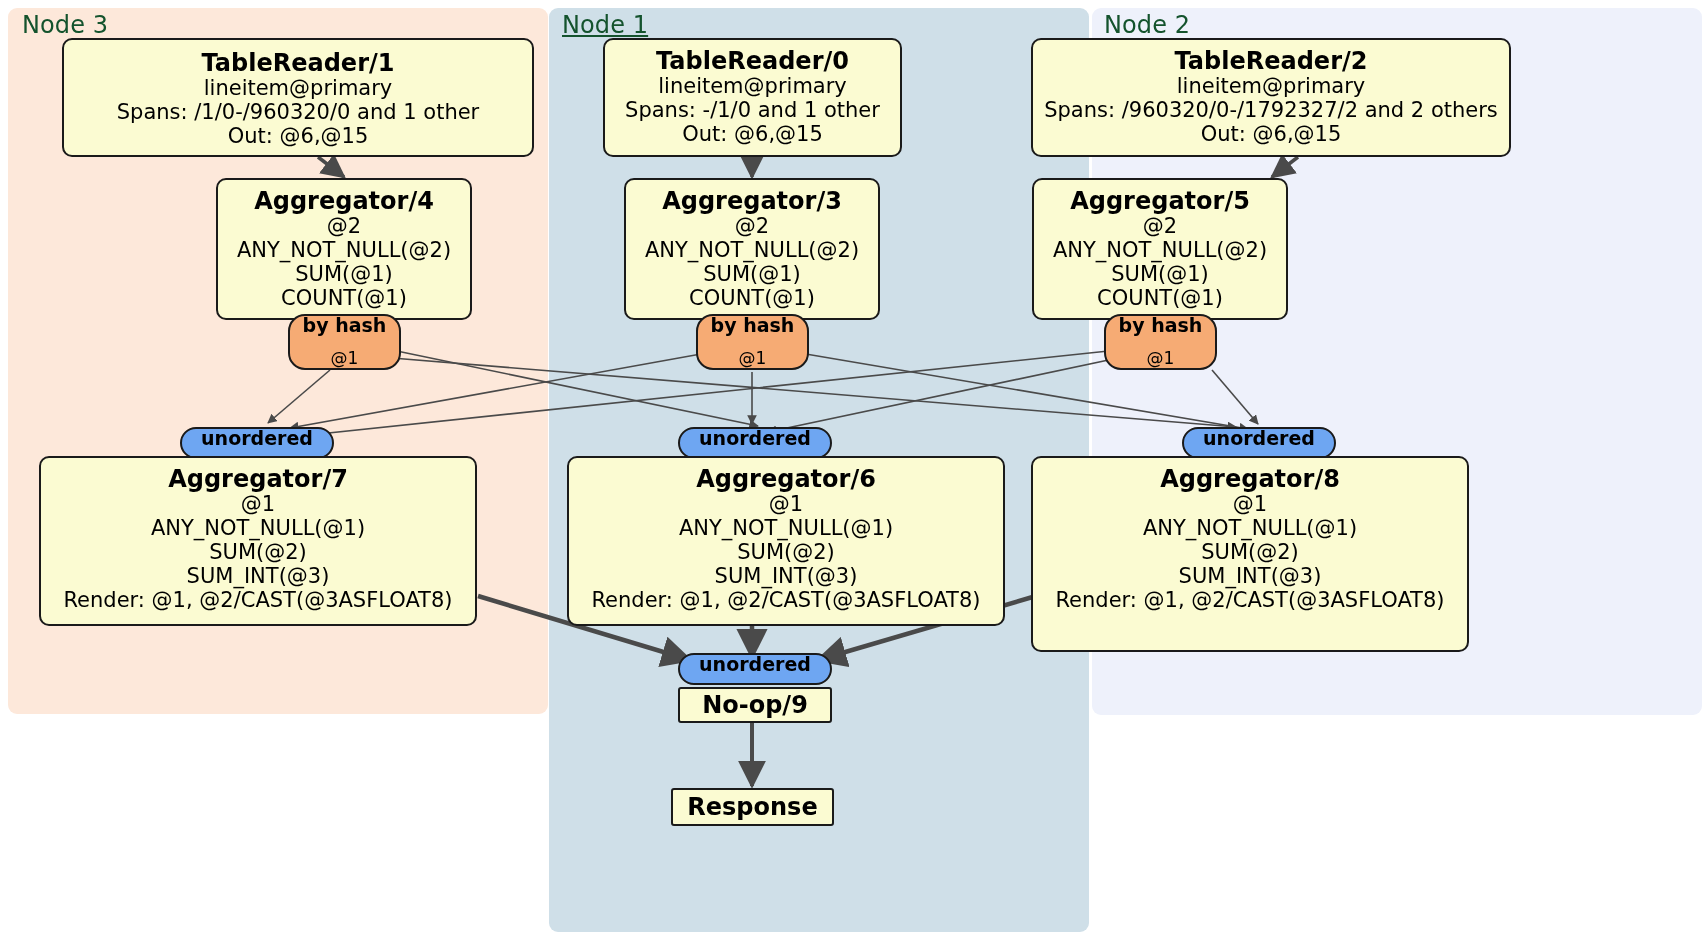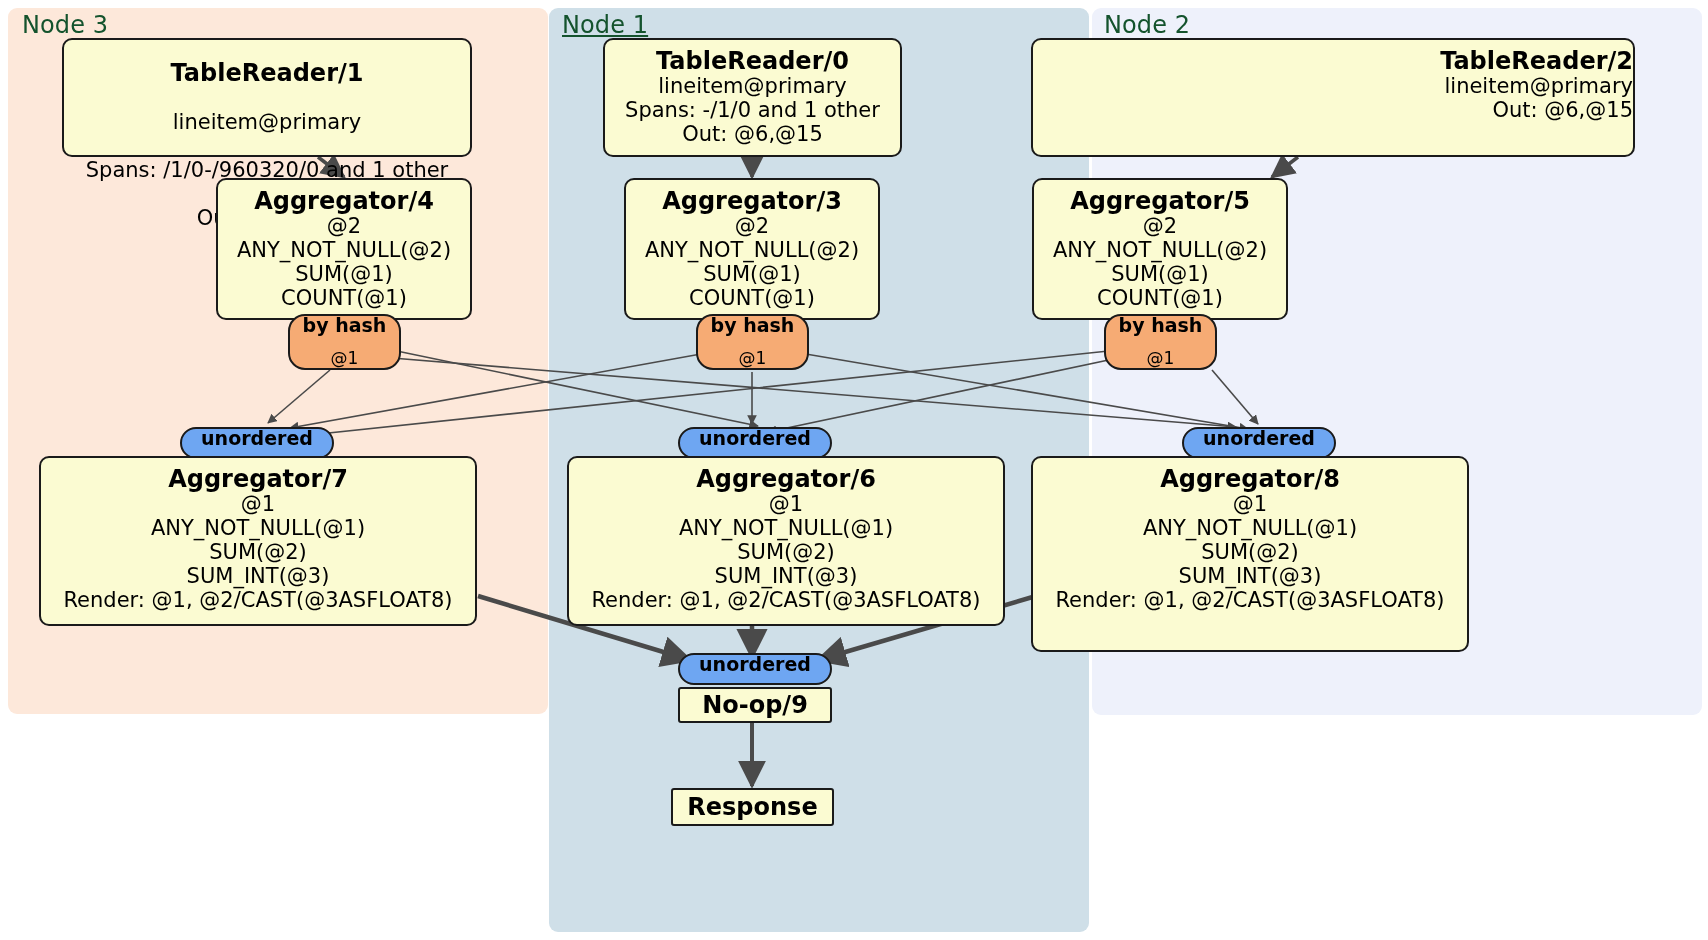--- a/index.html
+++ b/index.html
@@ -67,37 +67,38 @@
     <path d="M 1118 358 L 768 432" stroke="#4a4a4a" stroke-width="1.6" fill="none" marker-end="url(#ahs)"></path>
     <path d="M 1212 370 L 1258 424" stroke="#4a4a4a" stroke-width="1.6" fill="none" marker-end="url(#ahs)"></path>
 
     <path d="M 478 596 L 690 660" stroke="#4a4a4a" stroke-width="4.5" fill="none" marker-end="url(#ah)"></path>
     <path d="M 752 625 L 752 657" stroke="#4a4a4a" stroke-width="4.5" fill="none" marker-end="url(#ah)"></path>
     <path d="M 1036 596 L 818 660" stroke="#4a4a4a" stroke-width="4.5" fill="none" marker-end="url(#ah)"></path>
 
     <path d="M 752 722 L 752 786" stroke="#4a4a4a" stroke-width="4" fill="none" marker-end="url(#ah)"></path>
   </svg>
 
-  <div class="node" style="left:62px;top:38px;width:410px;height:119px;padding-top:20px;gap:24px;">
+  <div class="node" style="left:62px;top:38px;width:472px;height:119px;padding-top:10px;">
     <div class="title">TableReader/1</div>
     <div class="line">lineitem@primary</div>
     <div class="line">Spans: /1/0-/960320/0 and 1 other</div>
     <div class="line">Out: @6,@15</div>
   </div>
 
   <div class="node" style="left:603px;top:38px;width:299px;height:119px;padding-top:8px;">
     <div class="title">TableReader/0</div>
     <div class="line">lineitem@primary</div>
     <div class="line">Spans: -/1/0 and 1 other</div>
     <div class="line">Out: @6,@15</div>
   </div>
 
-  <div class="node" style="left:1031px;top:38px;width:604px;height:119px;padding-top:8px;align-items:flex-end;">
+  <div class="node" style="left:1031px;top:38px;width:480px;height:119px;padding-top:8px;">
     <div class="title">TableReader/2</div>
     <div class="line">lineitem@primary</div>
+    <div class="line">Spans: /960320/0-/1792327/2 and 2 others</div>
     <div class="line">Out: @6,@15</div>
   </div>
 
   <div class="node" style="left:216px;top:178px;width:256px;height:142px;padding-top:8px;">
     <div class="title">Aggregator/4</div>
     <div class="line">@2</div>
     <div class="line">ANY_NOT_NULL(@2)</div>
     <div class="line">SUM(@1)</div>
     <div class="line">COUNT(@1)</div>
   </div>

